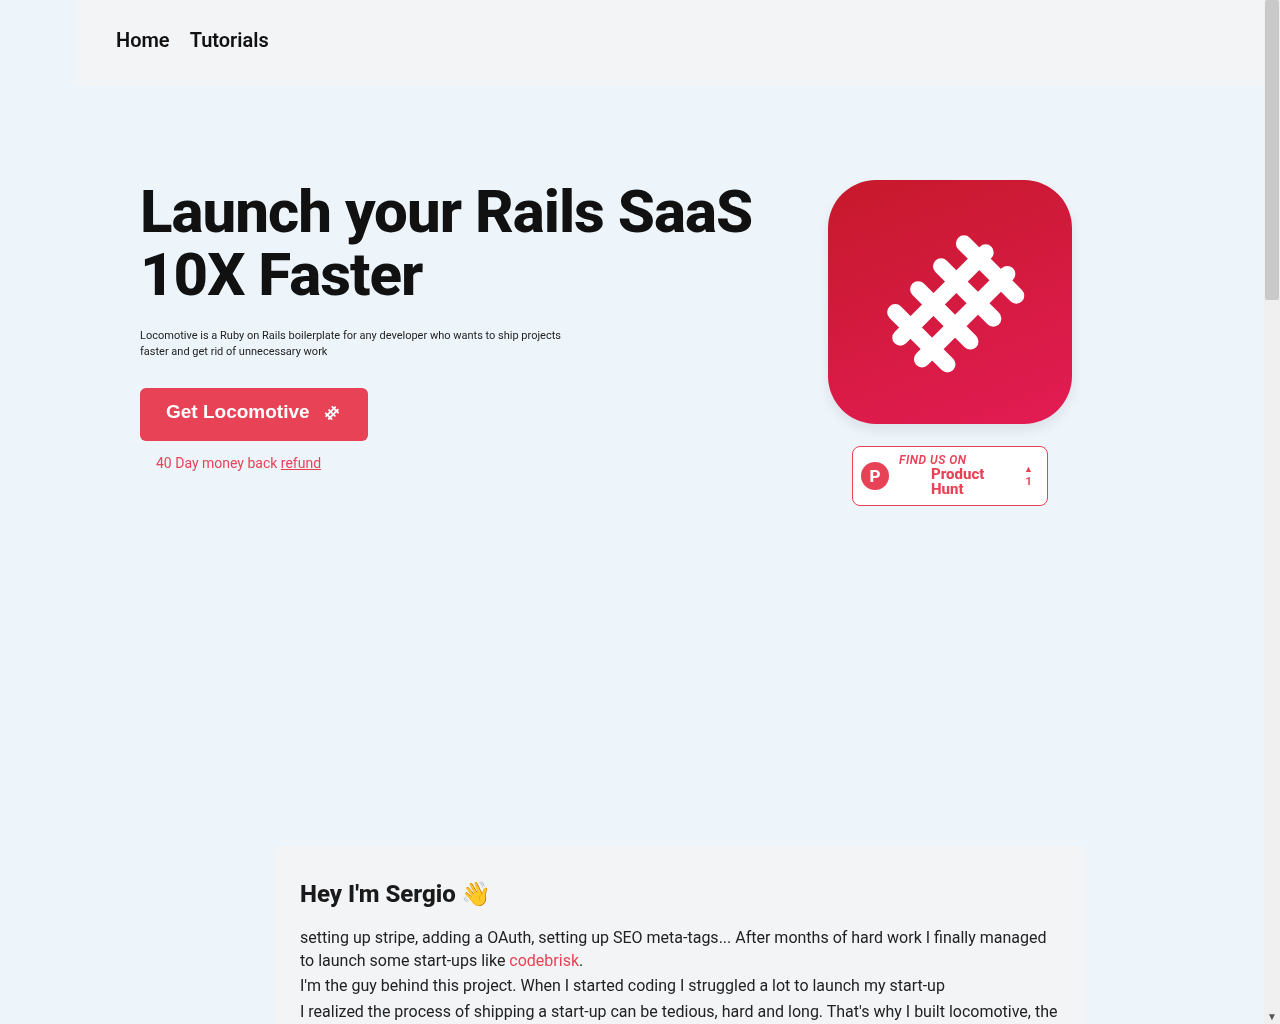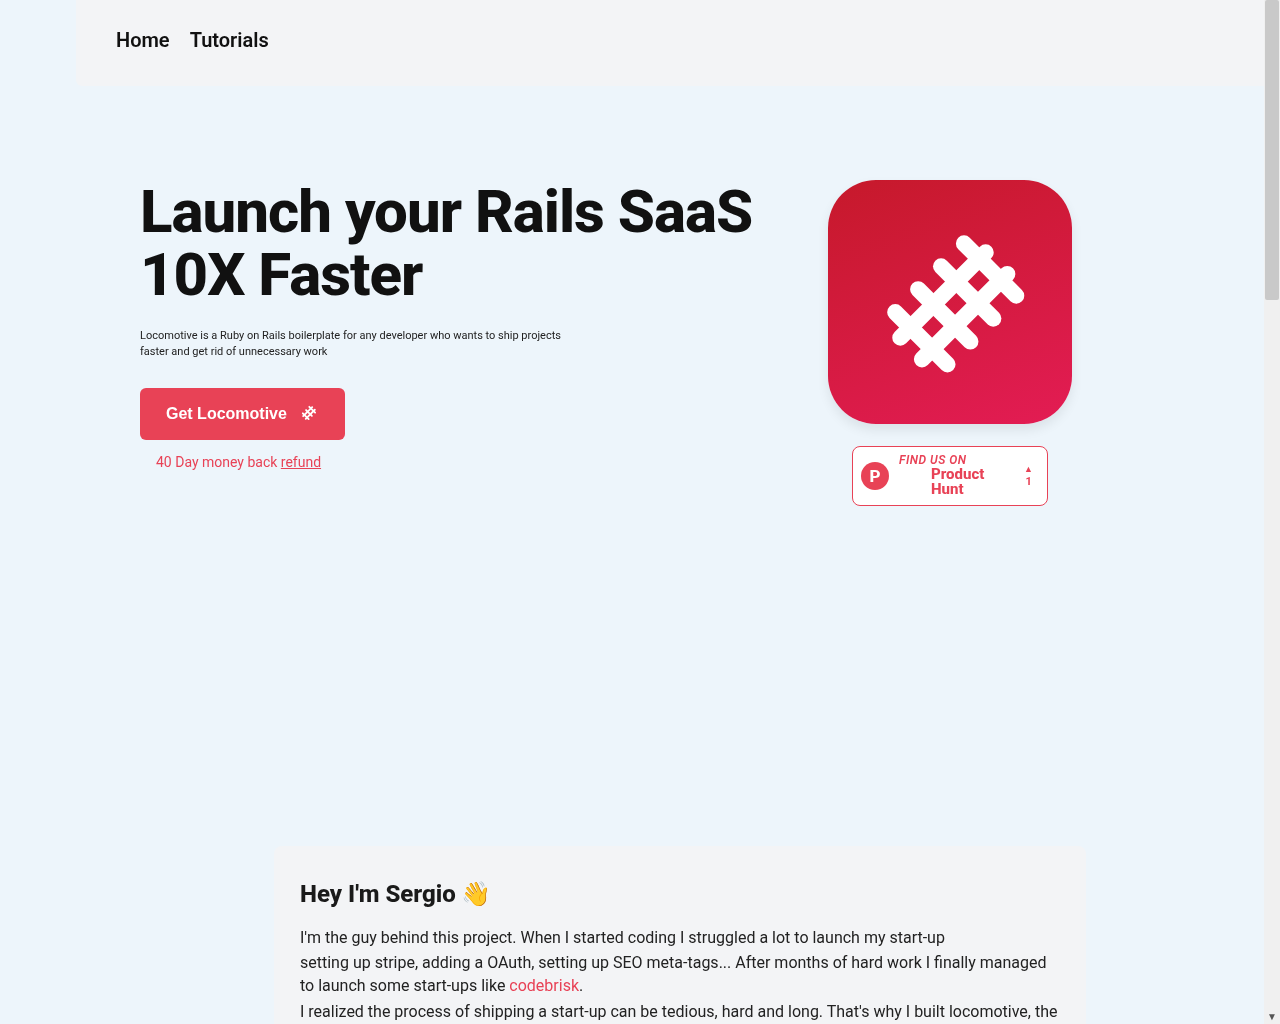--- a/index.html
+++ b/index.html
@@ -53,26 +53,26 @@
   }
   .hero .lead {
     font-size: 11px;
     line-height: 1.45;
     color: #222;
     max-width: 440px;
     margin-bottom: 28px;
   }
   .cta {
     display: inline-flex;
-    align-items: center;
+    align-items: flex-start;
     gap: 10px;
     background: #e84256;
     color: #fff;
     font-weight: 700;
-    font-size: 16px;
+    font-size: 19px;
     padding: 13px 26px;
     border-radius: 6px;
     border: none;
     cursor: pointer;
   }
   .cta svg { width: 22px; height: 22px; }
   .refund {
     margin-top: 14px;
     font-size: 14px;
     color: #e84256;
@@ -242,24 +242,24 @@
         <div class="ph-vote">
           <span class="tri">▲</span>
           <span>1</span>
         </div>
       </div>
     </div>
   </section>
 
   <section class="bio">
     <h2>Hey I'm Sergio 👋</h2>
-    <p>I'm the guy behind this project. When I started coding I struggled a lot to launch my start-up</p>
     <p>
       <span>setting up stripe, adding a OAuth, setting up SEO meta-tags... After months of hard work I finally managed to launch some start-ups like </span><span class="link">codebrisk</span><span>.</span>
     </p>
+    <p>I'm the guy behind this project. When I started coding I struggled a lot to launch my start-up</p>
     <p>I realized the process of shipping a start-up can be tedious, hard and long. That's why I built locomotive, the all-in-one SaaS template you need to ship your start-up now and make money online.</p>
   </section>
 
 </div>
 
 <div class="vscroll">
   <div class="thumb"></div>
   <div class="arrow bottom">▼</div>
 </div>
 

